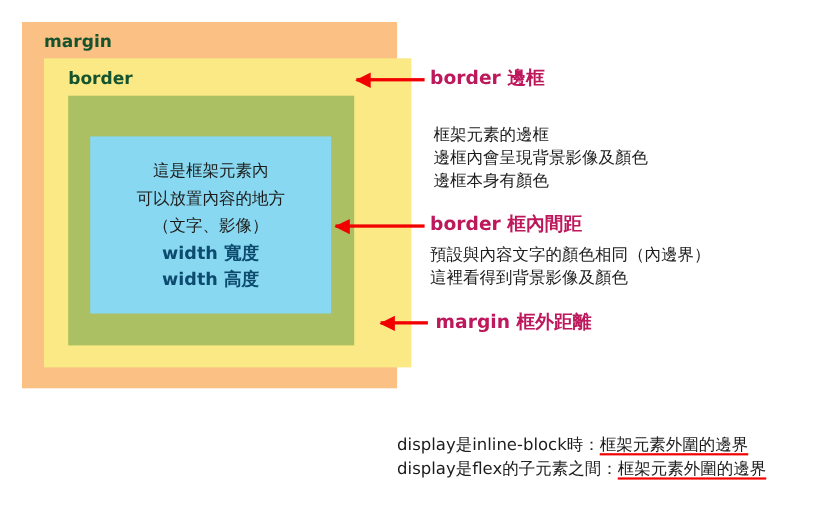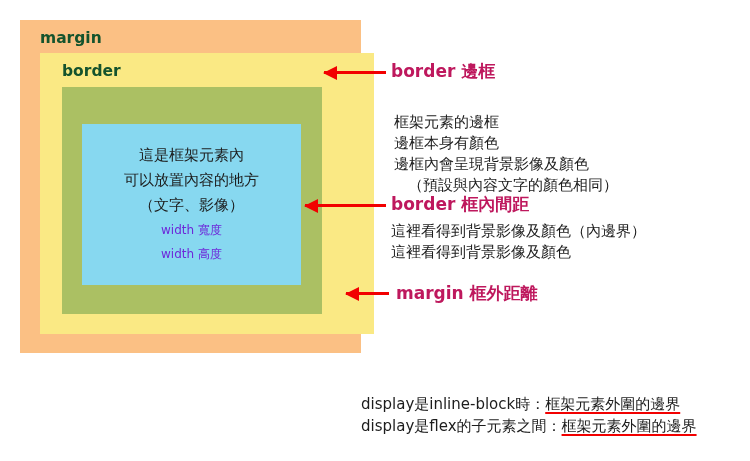--- a/index.html
+++ b/index.html
@@ -63,23 +63,23 @@
     color: #1c1c1c;
     font-size: 15px;
     line-height: 25px;
     white-space: nowrap;
   }
   .bm-content-dims {
     position: absolute;
     left: 0; top: 94px;
     width: 219px;
     text-align: center;
-    color: #6d28d9;
-    font-size: 12px;
-    font-weight: normal;
+    color: #0c4a6e;
+    font-size: 16px;
+    font-weight: bold;
     line-height: 24px;
     white-space: nowrap;
   }
 
   
   .arrow {
     position: absolute;
     height: 3px;
     background: #f20000;
   }
@@ -157,28 +157,27 @@
     </div>
   </div>
 
   <div class="arrow arrow-border"></div>
   <div class="arrow arrow-padding"></div>
   <div class="arrow arrow-margin"></div>
 
   <div class="ann-head head-border">border 邊框</div>
   <div class="ann-body body-border">
     <div>框架元素的邊框</div>
+    <div>邊框內會呈現背景影像及顏色</div>
     <div>邊框本身有顏色</div>
-    <div>邊框內會呈現背景影像及顏色</div>
-    <div class="indent">（預設與內容文字的顏色相同）</div>
   </div>
 
   <div class="ann-head head-padding">border 框內間距</div>
   <div class="ann-body body-padding">
-    <div>這裡看得到背景影像及顏色（內邊界）</div>
+    <div>預設與內容文字的顏色相同（內邊界）</div>
     <div>這裡看得到背景影像及顏色</div>
   </div>
 
   <div class="ann-head head-margin">margin 框外距離</div>
 
   <div class="ann-body body-extra">
     <div>
       <span>display是inline-block時：</span><span class="u">框架元素外圍的邊界</span>
     </div>
     <div>

